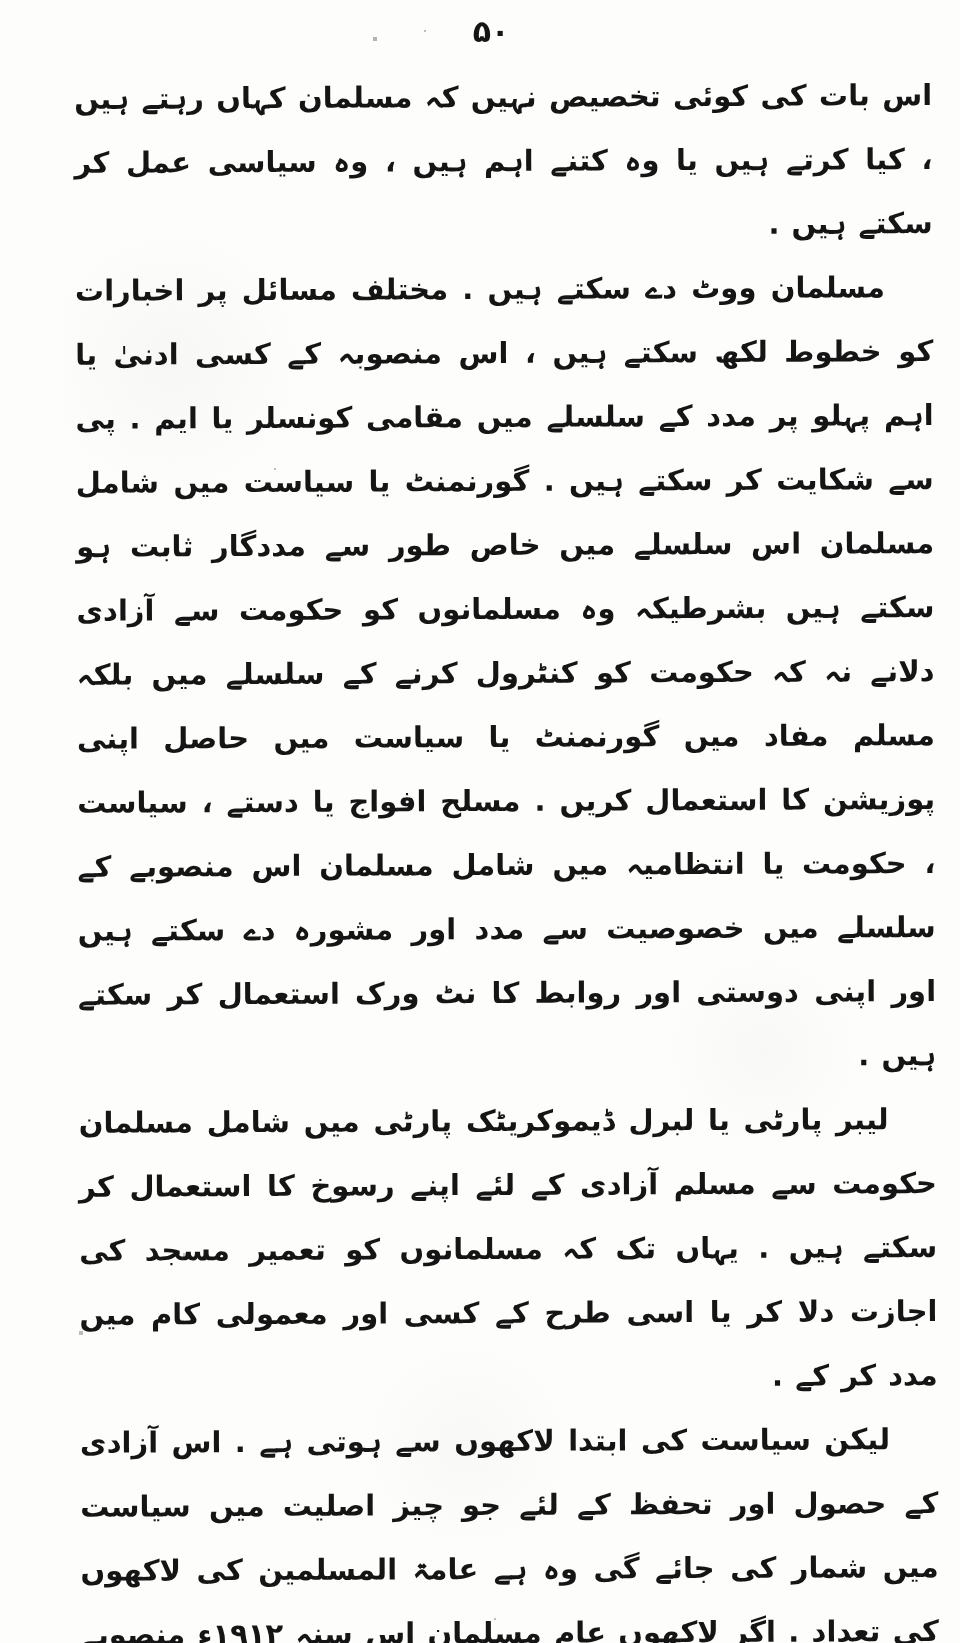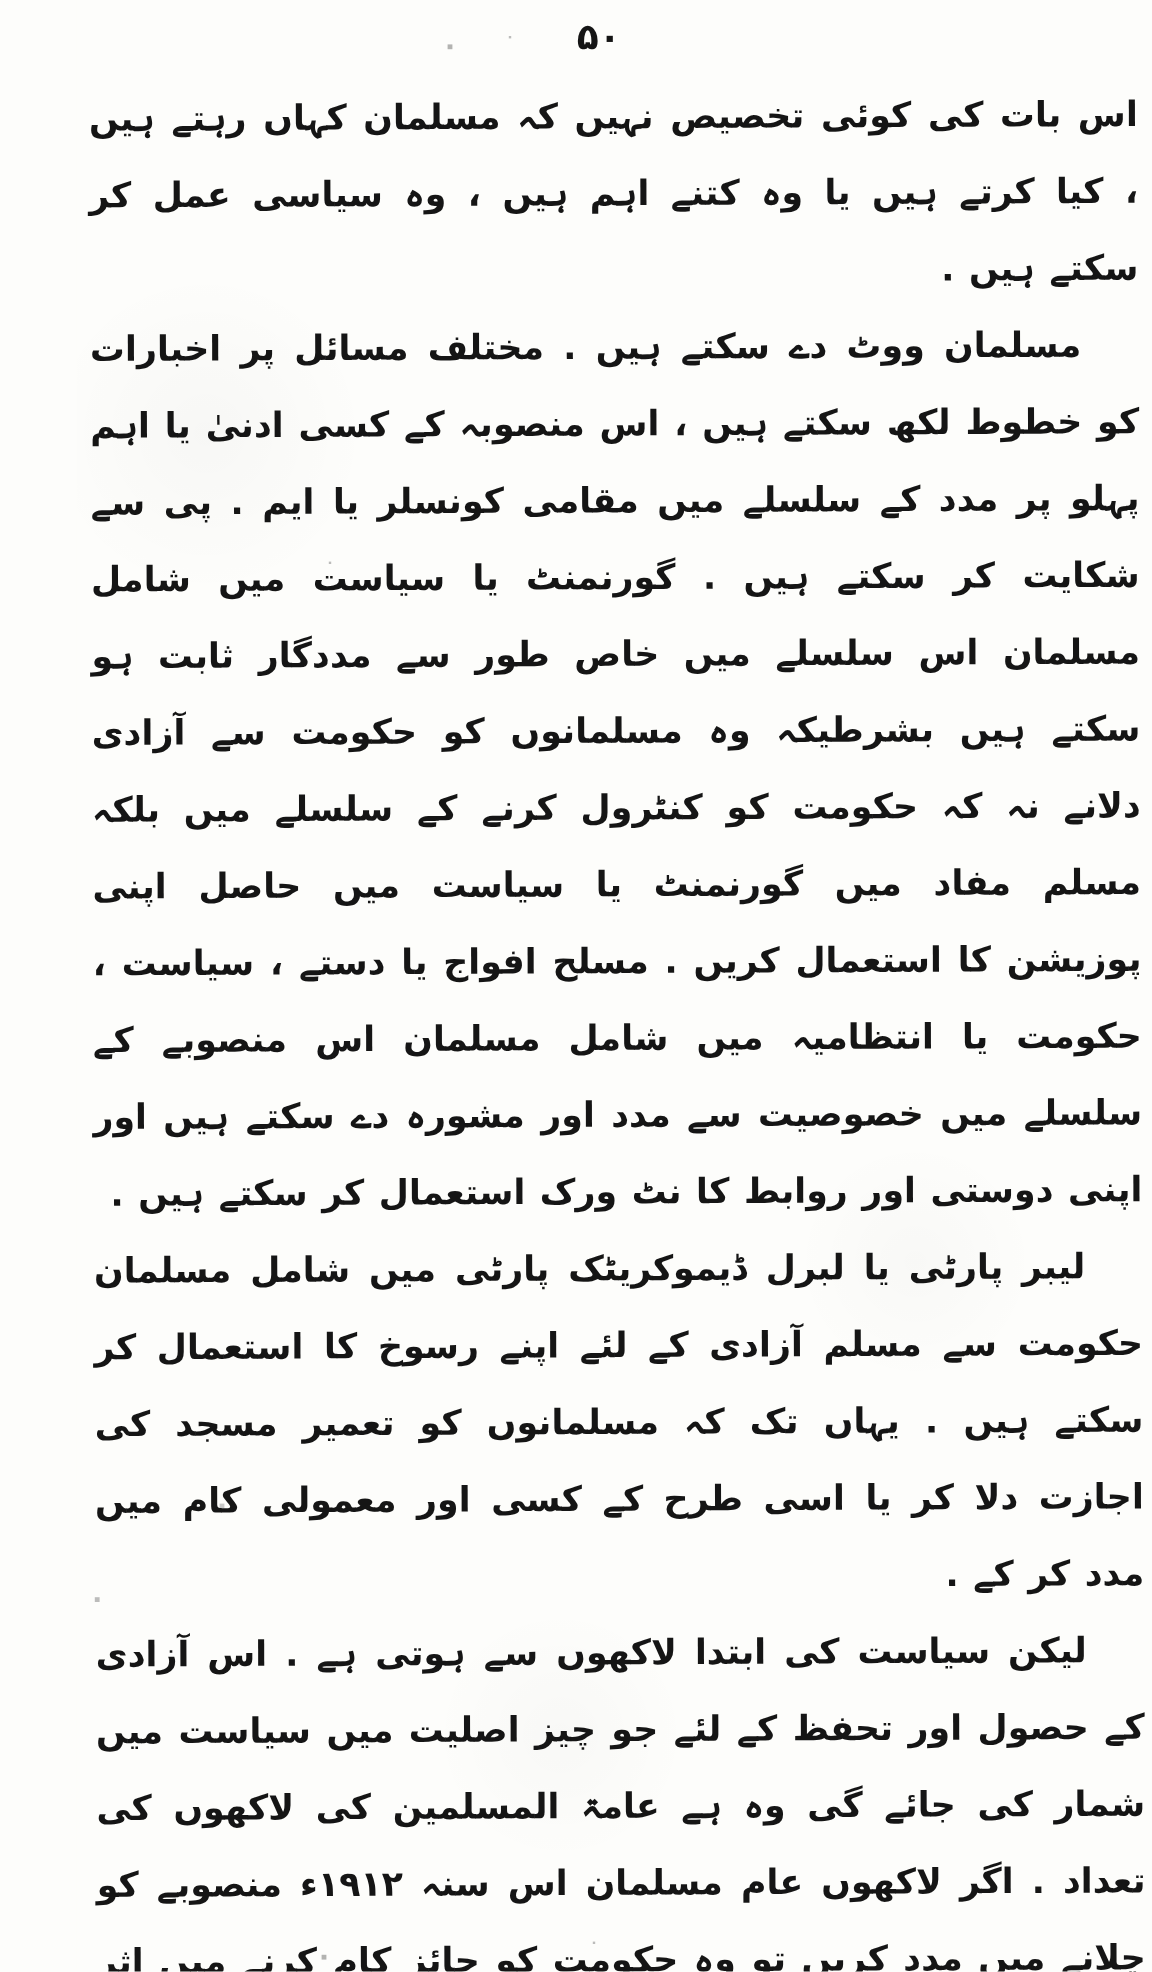--- a/index.html
+++ b/index.html
@@ -14,21 +14,21 @@
   body {
     font-family: "DejaVu Sans", sans-serif;
     color: #151515;
     direction: rtl;
   }
 
   .scan-page {
     position: relative;
     width: 896px;
     height: 1643px;
-    padding: 14px 12px 10px 10px;
+    padding: 14px 28px 10px 10px;
     background:
       radial-gradient(circle at 12% 22%, rgba(0,0,0,0.025), transparent 9%),
       radial-gradient(circle at 78% 64%, rgba(0,0,0,0.02), transparent 8%),
       radial-gradient(circle at 45% 88%, rgba(0,0,0,0.02), transparent 7%),
       #fdfdfb;
   }
 
   .page-number {
     text-align: center;
     font-size: 30px;

